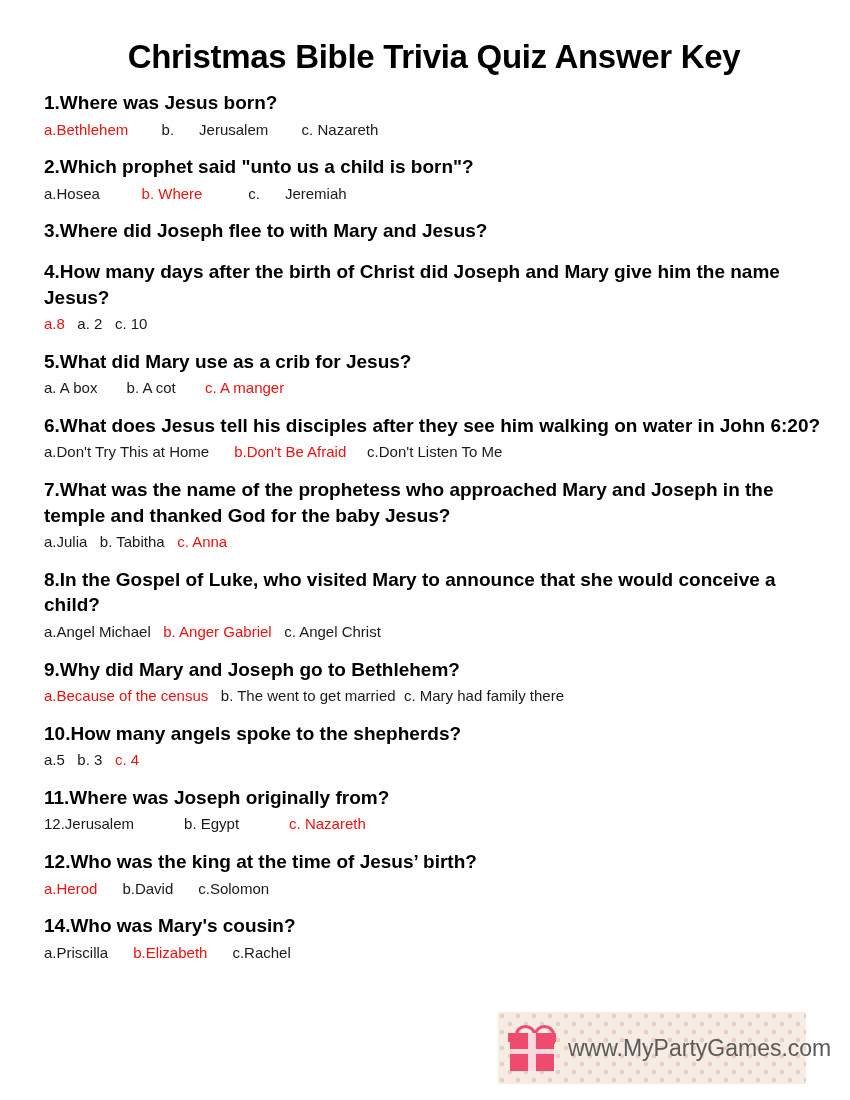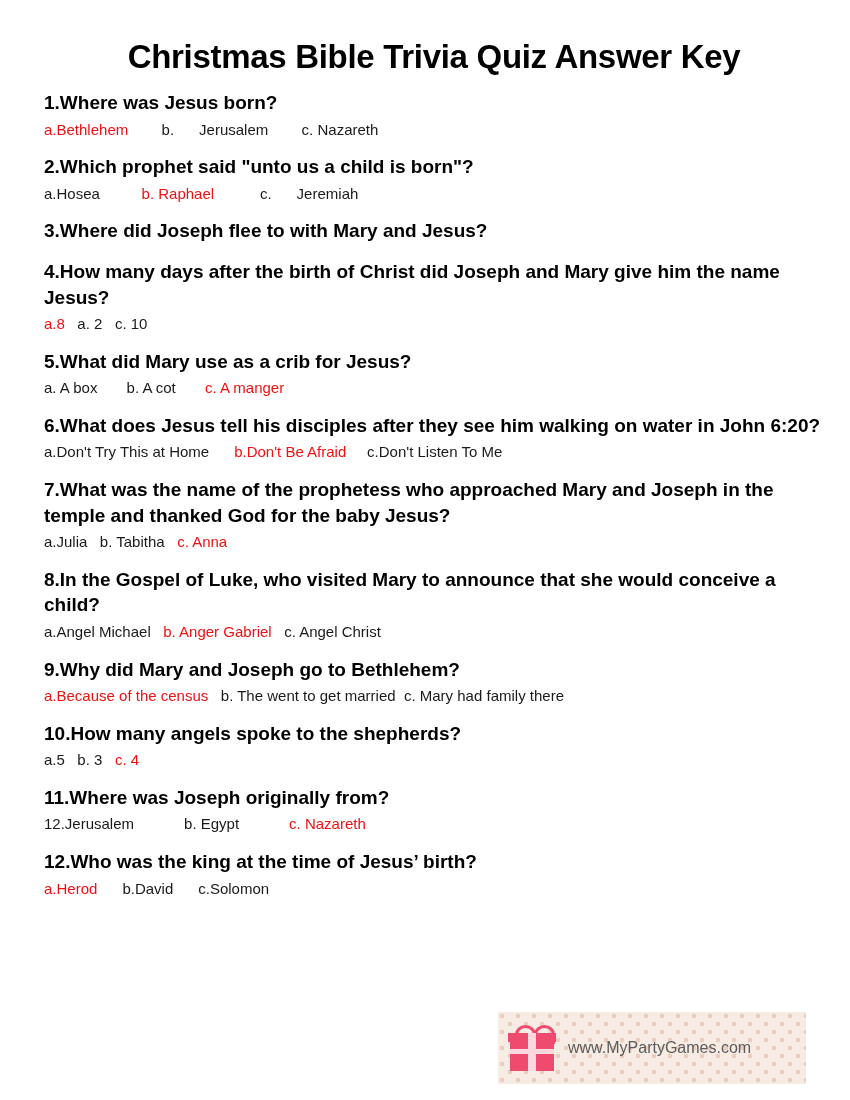--- a/index.html
+++ b/index.html
@@ -113,40 +113,40 @@
     top: 0px;
     width: 15px;
     height: 13px;
     border: 3px solid #ef4b6e;
     border-radius: 50% 50% 0 0;
     background: transparent;
   }
   .gift .bowl { left: 7px; }
   .gift .bowr { left: 26px; }
   .wm-text {
-    font-size: 16px;
+    font-size: 23px;
     color: #5b5b5b;
     font-family: "Liberation Sans", sans-serif;
   }
 </style>
 </head>
 <body>
 
 <div class="page">
 
   <h1 class="title">Christmas Bible Trivia Quiz Answer Key</h1>
 
   <div id="questions">
       <div class="qblock">
         <div class="qtext">1.Where was Jesus born?</div>
         <div class="answers"><span class="opt correct">a.Bethlehem</span><span class="opt">        b.      Jerusalem</span><span class="opt">        c. Nazareth</span></div>
       </div>
       <div class="qblock">
         <div class="qtext">2.Which prophet said "unto us a child is born"?</div>
-        <div class="answers"><span class="opt">a.Hosea</span><span class="opt correct">          b. Raphael</span><span class="opt">           c.      Jeremiah</span></div>
+        <div class="answers"><span class="opt">a.Hosea</span><span class="opt correct">          b. Where</span><span class="opt">           c.      Jeremiah</span></div>
       </div>
       <div class="qblock">
         <div class="qtext">3.Where did Joseph flee to with Mary and Jesus?</div>
       </div>
       <div class="qblock">
         <div class="qtext">4.How many days after the birth of Christ did Joseph and Mary give him the name Jesus?</div>
         <div class="answers"><span class="opt correct">a.8</span><span class="opt">   a. 2</span><span class="opt">   c. 10</span></div>
       </div>
       <div class="qblock">
         <div class="qtext">5.What did Mary use as a crib for Jesus?</div>
@@ -172,20 +172,24 @@
         <div class="qtext">10.How many angels spoke to the shepherds?</div>
         <div class="answers"><span class="opt">a.5</span><span class="opt">   b. 3</span><span class="opt correct">   c. 4</span></div>
       </div>
       <div class="qblock">
         <div class="qtext">11.Where was Joseph originally from?</div>
         <div class="answers"><span class="opt">12.Jerusalem</span><span class="opt">            b. Egypt</span><span class="opt correct">            c. Nazareth</span></div>
       </div>
       <div class="qblock">
         <div class="qtext">12.Who was the king at the time of Jesus’ birth?</div>
         <div class="answers"><span class="opt correct">a.Herod</span><span class="opt">      b.David</span><span class="opt">      c.Solomon</span></div>
+      </div>
+      <div class="qblock">
+        <div class="qtext">14.Who was Mary's cousin?</div>
+        <div class="answers"><span class="opt">a.Priscilla</span><span class="opt correct">      b.Elizabeth</span><span class="opt">      c.Rachel</span></div>
       </div>
     </div>
 
   <div class="watermark">
     <div class="gift">
       <div class="bowl"></div>
       <div class="bowr"></div>
       <div class="lid"></div>
       <div class="box"></div>
       <div class="hrib"></div>

